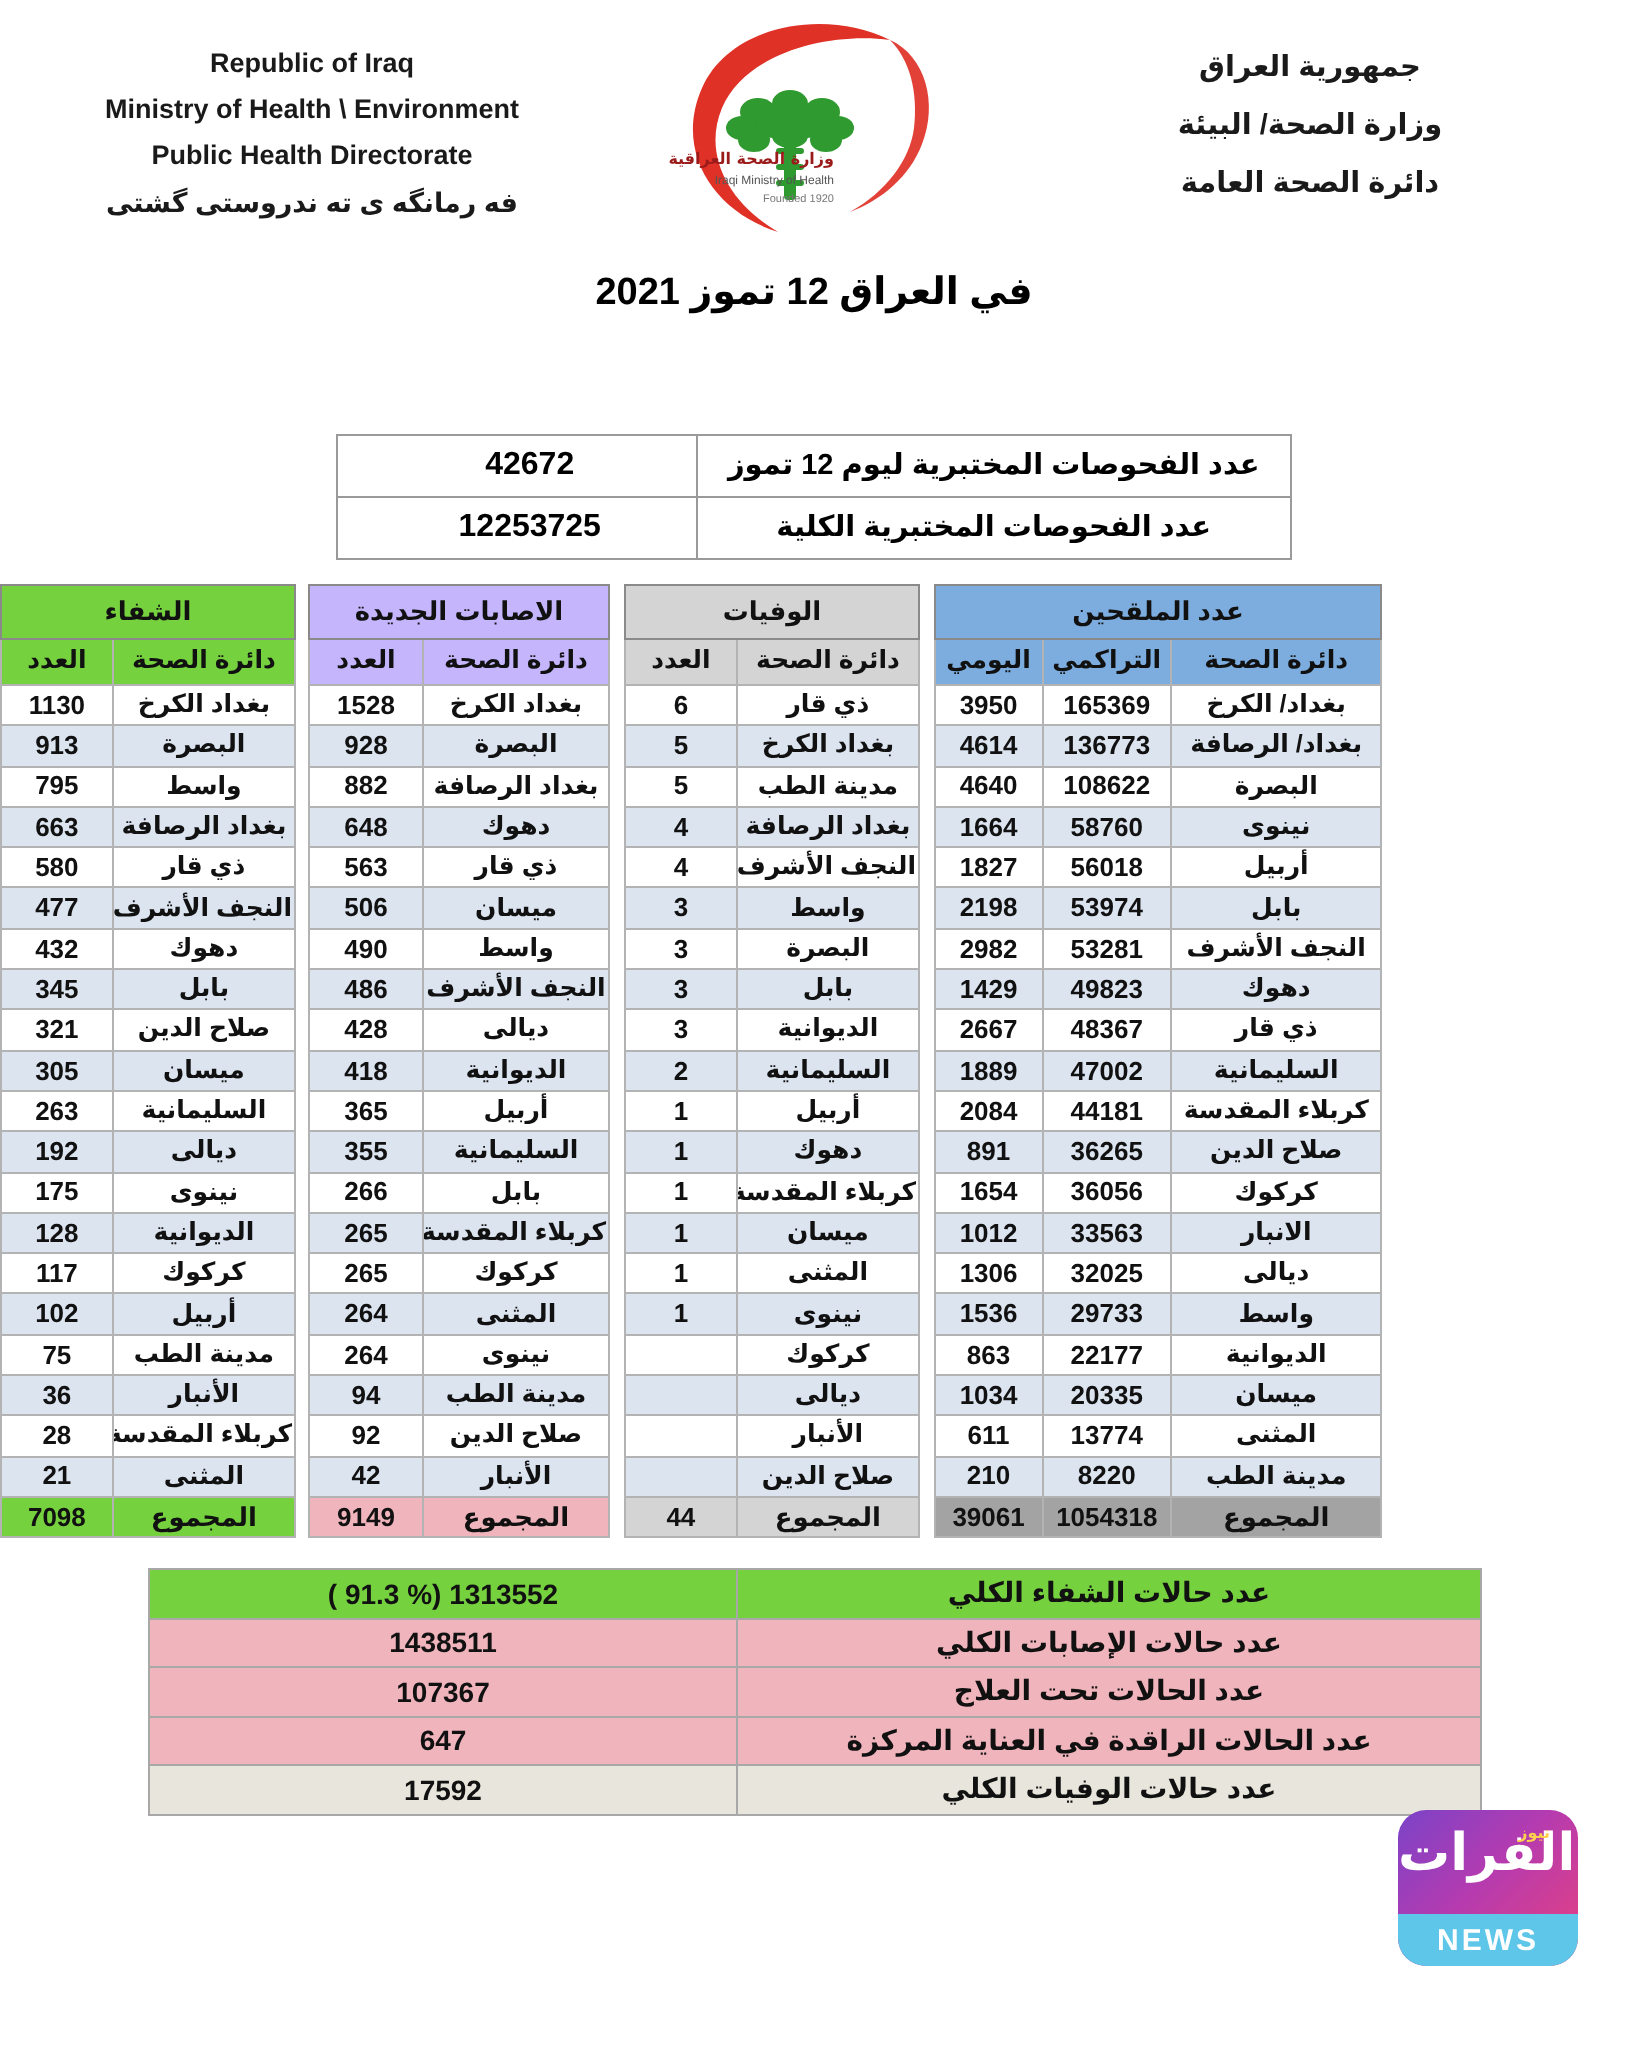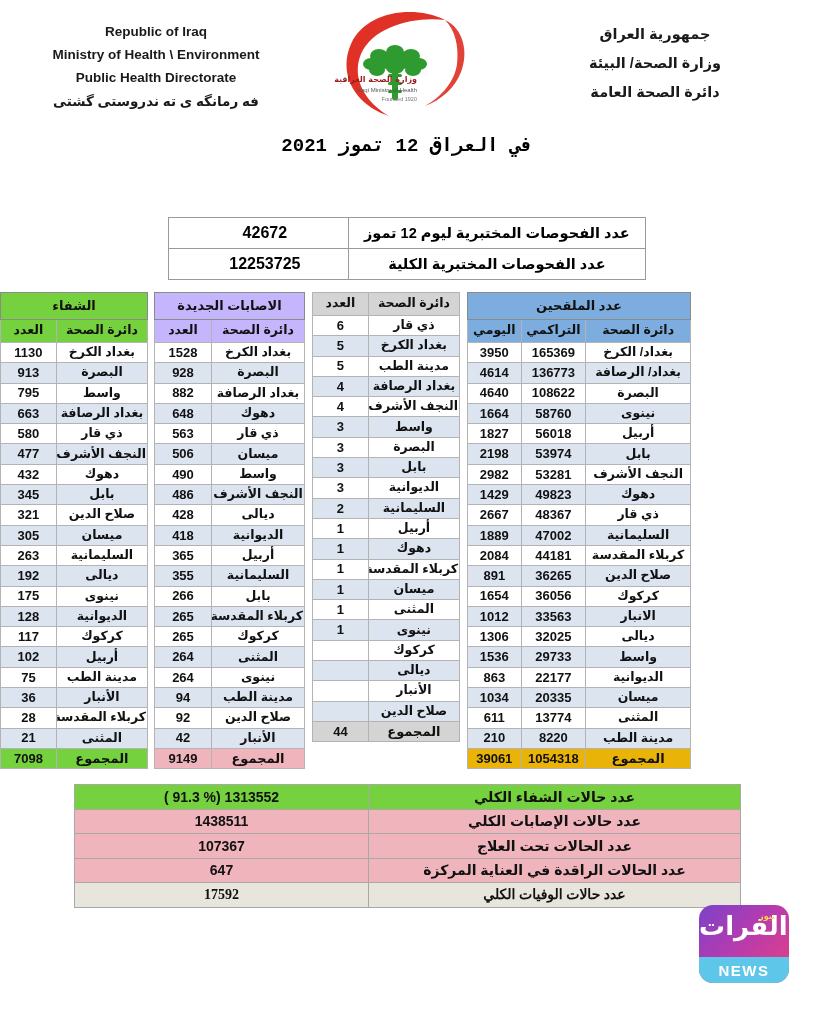--- a/index.html
+++ b/index.html
@@ -64,21 +64,20 @@
     direction: rtl;
   }
   #title .t1 {
     font-size: 20px; font-weight: bold; color: #000;
     letter-spacing: 0px;
     line-height: 1.5;
   }
   #title .t2 {
     font-size: 19px; font-weight: bold; color: #000;
     line-height: 1.55;
-    font-family: Liberation Mono, monospace;
   }
 
   
   #tests-table {
     position: absolute;
     top: 217px; left: 168px;
     width: 478px;
     border-collapse: collapse;
     direction: rtl;
   }
@@ -144,21 +143,21 @@
   table.dt td.empty { background: #dce4f0; }
 
   
   .p-rec th.grp, .p-rec th.sub { background: #76d13f; color:#111; }
   .p-rec tr.total td { background: #76d13f; }
   .p-new th.grp, .p-new th.sub { background: #c4b5fd; color:#111; }
   .p-new tr.total td { background: #f0b4bc; }
   .p-dea th.grp, .p-dea th.sub { background: #d4d4d4; color:#111; }
   .p-dea tr.total td { background: #d4d4d4; }
   .p-vac th.grp, .p-vac th.sub { background: #7cadde; color:#111; }
-  .p-vac tr.total td { background: #eab308; }
+  .p-vac tr.total td { background: #a3a3a3; }
 
   .p-vac col.c-name { width: 47%; }
   .p-vac col.c-cum  { width: 29%; }
   .p-vac col.c-day  { width: 24%; }
   .p-rec col.c-name, .p-new col.c-name, .p-dea col.c-name { width: 62%; }
   .p-rec col.c-n,    .p-new col.c-n,    .p-dea col.c-n    { width: 38%; }
 
   
   #summary {
     position: absolute;
@@ -176,21 +175,21 @@
     color: #111;
     text-align: center;
     vertical-align: middle;
   }
   #summary td.lbl { width: 372px; }
   #summary td.val { width: 294px; }
   #summary tr.r-rec td { background: #76d13f; }
   #summary tr.r-tot td { background: #f0b4bc; }
   #summary tr.r-act td { background: #f0b4bc; }
   #summary tr.r-icu td { background: #f0b4bc; }
-  #summary tr.r-dea td { background: #e8e6dc; font-family: Liberation Serif, serif; }
+  #summary tr.r-dea td { background: #e8e6dc; }
 
   
   #news-logo {
     position: absolute;
     left: 699px; top: 905px;
     width: 90px; height: 78px;
     border-radius: 14px;
     overflow: hidden;
     background: linear-gradient(135deg, #7b43c8 0%, #b43bb0 45%, #e8417f 100%);
     display: flex;
@@ -506,20 +505,23 @@
       </table>
     </div>
 
     <div class="panel p-dea">
       <table class="dt">
         <colgroup>
             <col class="c-name">
             <col class="c-n">
           </colgroup>
         <thead>
+          <tr>
+            <th class="grp" colspan="2">الوفيات</th>
+          </tr>
           <tr>
             <th class="sub">دائرة الصحة</th>
             <th class="sub">العدد</th>
           </tr>
         </thead>
         <tbody id="dea-body">
             <tr class="norm">
               <td>ذي قار</td>
               <td class="num">6</td>
             </tr>

